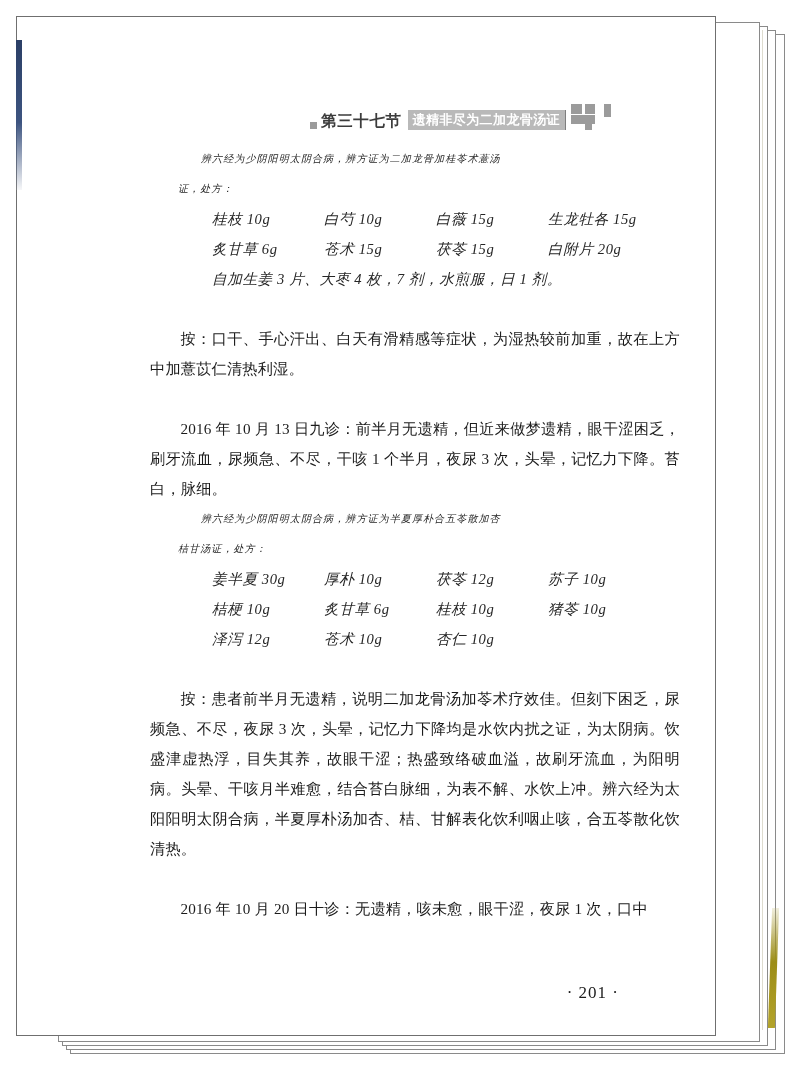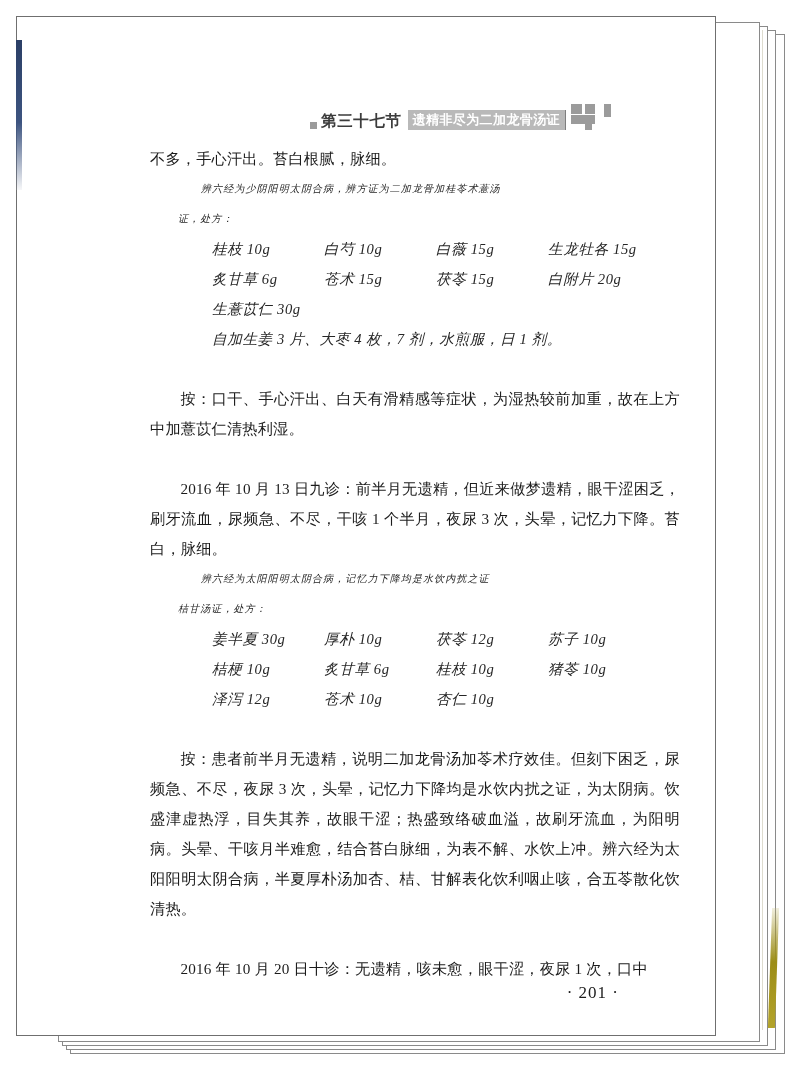--- a/index.html
+++ b/index.html
@@ -227,55 +227,48 @@
           <i class="d2"></i>
           <i class="d3"></i>
           <i class="d4"></i>
           <i class="d5"></i>
       </span>
     </div>
   </div>
 
   <div class="content">
 
-    <p class="body-para">不多，手心汗出。苔白根腻，脉细。</p>
 
     <div class="diag-block">
       <div class="first">辨六经为少阴阳明太阴合病，辨方证为二加龙骨加桂苓术薏汤</div>
       <div>证，处方：</div>
     </div>
 
     <div class="rx">
       <div class="rx-row">
         <span class="rx-cell">桂枝 10g</span>
         <span class="rx-cell">白芍 10g</span>
         <span class="rx-cell">白薇 15g</span>
         <span class="rx-cell">生龙牡各 15g</span>
       </div>
       <div class="rx-row">
         <span class="rx-cell">炙甘草 6g</span>
         <span class="rx-cell">苍术 15g</span>
         <span class="rx-cell">茯苓 15g</span>
         <span class="rx-cell">白附片 20g</span>
       </div>
-      <div class="rx-row">
-        <span class="rx-cell">生薏苡仁 30g</span>
-        <span class="rx-cell"></span>
-        <span class="rx-cell"></span>
-        <span class="rx-cell"></span>
-      </div>
       <div class="rx-note">自加生姜 3 片、大枣 4 枚，7 剂，水煎服，日 1 剂。</div>
     </div>
 
     <p class="body-para indent2 an-para">按：口干、手心汗出、白天有滑精感等症状，为湿热较前加重，故在上方中加薏苡仁清热利湿。</p>
 
     <p class="body-para indent2 an-para">2016 年 10 月 13 日九诊：前半月无遗精，但近来做梦遗精，眼干涩困乏，刷牙流血，尿频急、不尽，干咳 1 个半月，夜尿 3 次，头晕，记忆力下降。苔白，脉细。</p>
 
     <div class="diag-block">
-      <div class="first">辨六经为太阳阳明太阴合病，记忆力下降均是水饮内扰之证</div>
+      <div class="first">辨六经为少阴阳明太阴合病，辨方证为半夏厚朴合五苓散加杏</div>
       <div>桔甘汤证，处方：</div>
     </div>
 
     <div class="rx">
       <div class="rx-row">
         <span class="rx-cell">姜半夏 30g</span>
         <span class="rx-cell">厚朴 10g</span>
         <span class="rx-cell">茯苓 12g</span>
         <span class="rx-cell">苏子 10g</span>
       </div>

